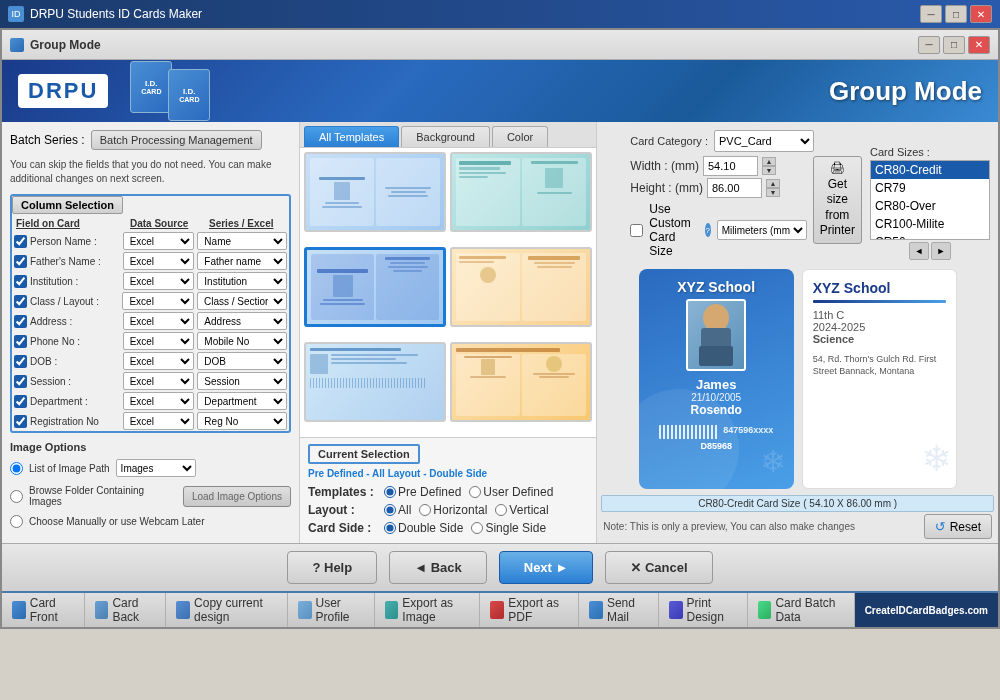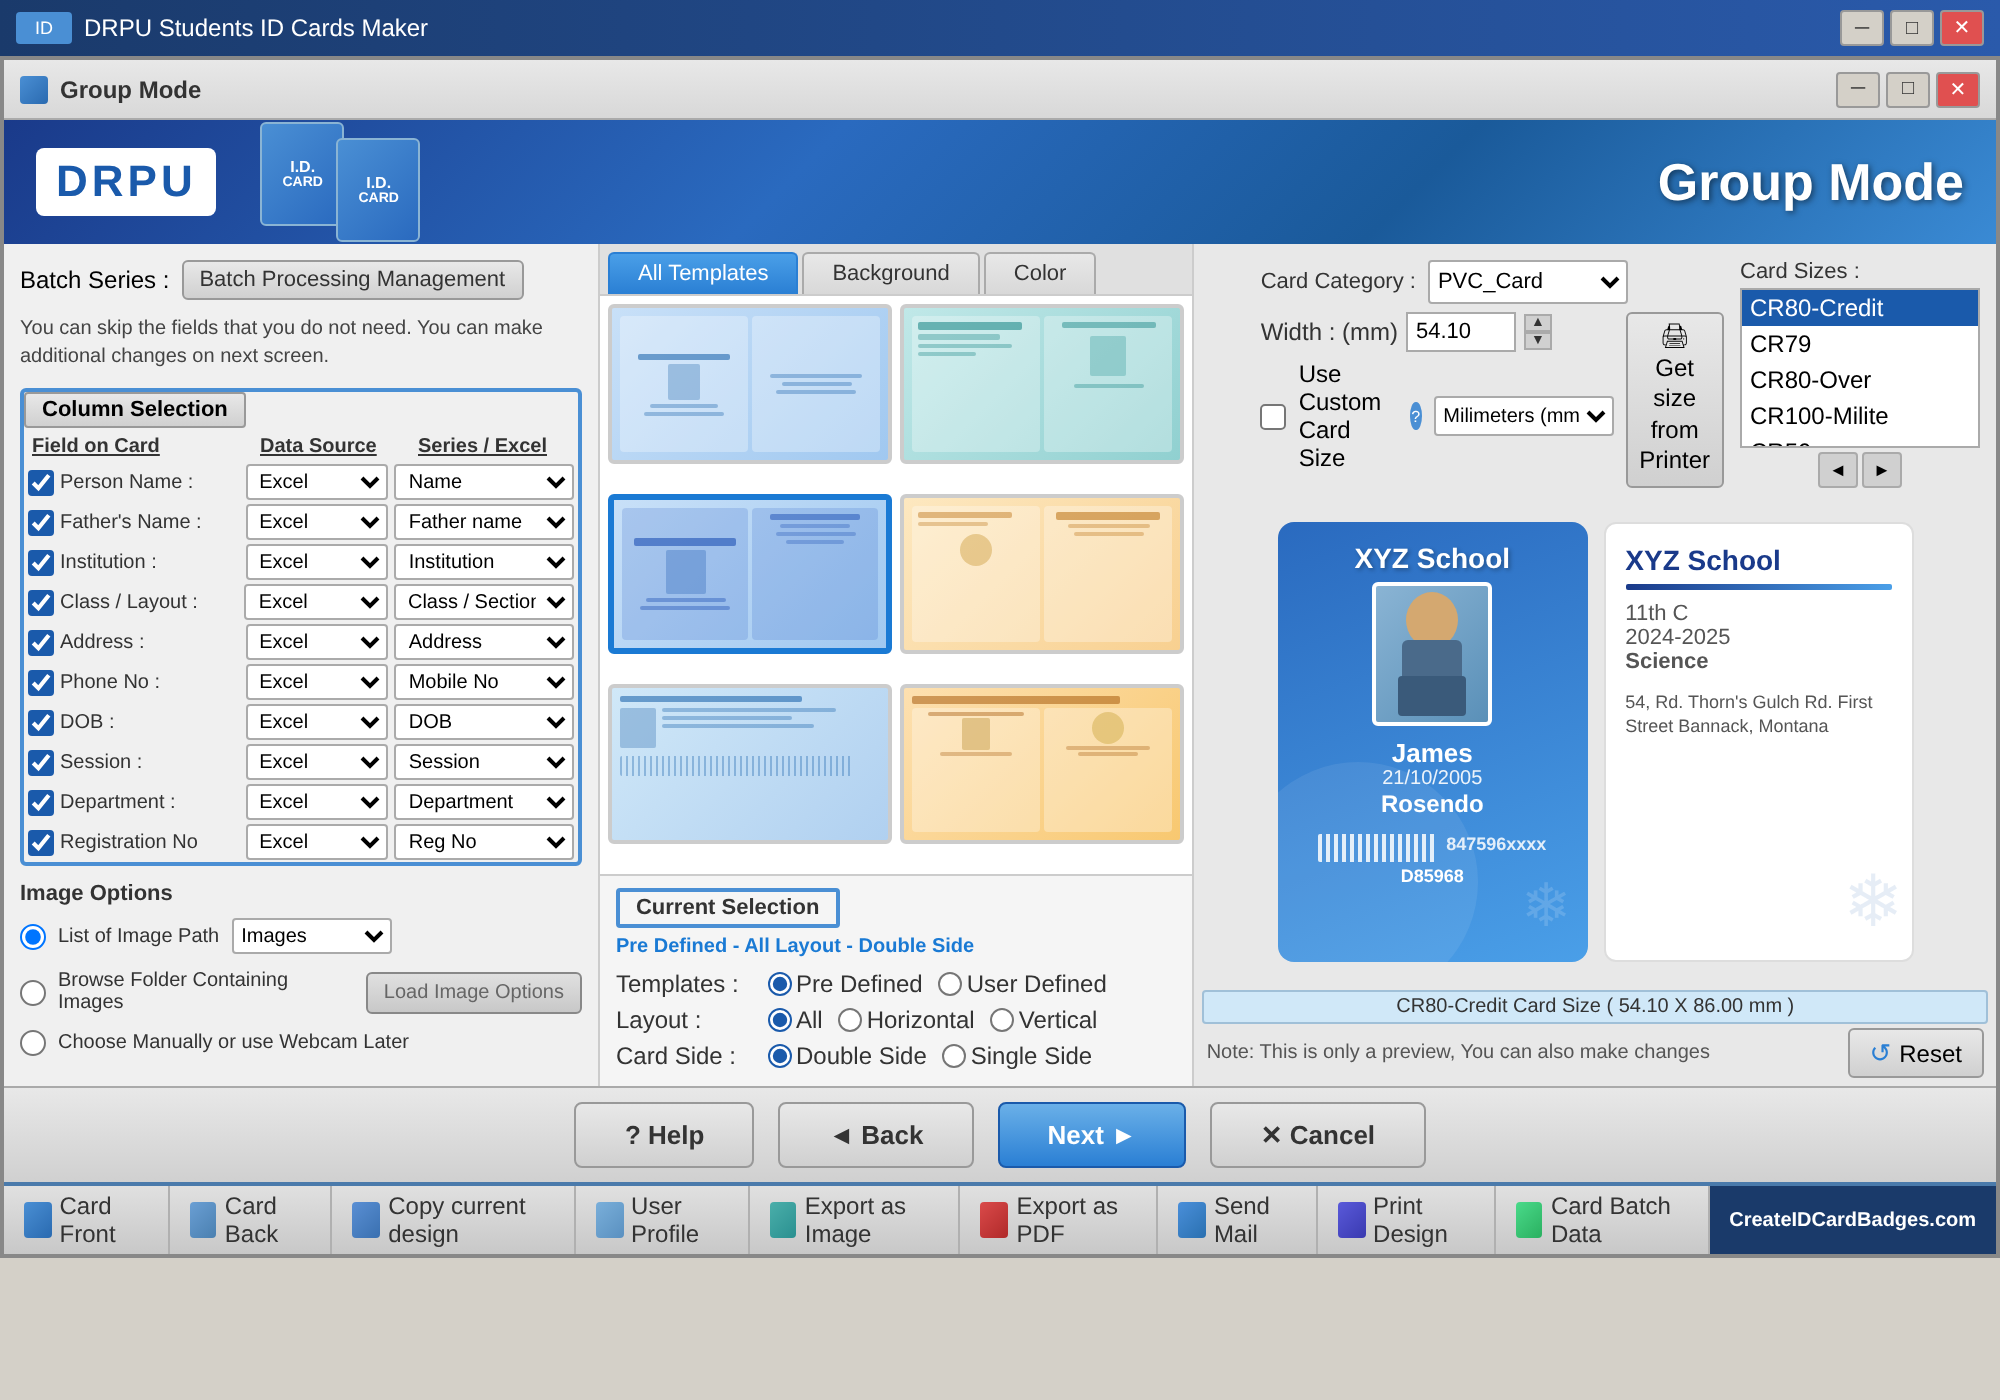--- a/index.html
+++ b/index.html
@@ -9,21 +9,21 @@
     .title-bar {
       background: linear-gradient(to right, #1a3a6b, #2a5aab);
       color: white;
       height: 28px;
       display: flex;
       align-items: center;
       padding: 0 8px;
       justify-content: space-between;
     }
     .title-bar-left { display: flex; align-items: center; gap: 6px; }
-    .title-bar-icon { width: 28px; height: 16px; background: #4a8fd4; border-radius: 2px; display: flex; align-items: center; justify-content: center; font-size: 9px; color: white; }
+    .title-bar-icon { width: 16px; height: 16px; background: #4a8fd4; border-radius: 2px; display: flex; align-items: center; justify-content: center; font-size: 9px; color: white; }
 
     
     .window { background: #f0f0f0; border: 2px solid #888; height: 601px; display: flex; flex-direction: column; }
     .window-title-bar {
       background: linear-gradient(to bottom, #e8e8e8, #d8d8d8);
       height: 30px;
       display: flex;
       align-items: center;
       padding: 0 8px;
       border-bottom: 1px solid #aaa;
@@ -213,21 +213,21 @@
       display: inline-block;
       padding: 2px 8px;
       font-size: 11px;
       font-weight: bold;
       color: #333;
       margin-bottom: 4px;
       border-radius: 2px;
     }
     .cur-sel-desc { font-size: 10px; color: #1a7ad4; font-weight: bold; margin-bottom: 4px; }
     .sel-row { display: flex; align-items: center; gap: 6px; padding: 2px 0; font-size: 10px; color: #333; }
-    .sel-label { width: 70px; font-weight: normal; }
+    .sel-label { width: 70px; font-weight: bold; }
     .radio-group { display: flex; gap: 8px; align-items: center; }
     .radio-opt { display: flex; align-items: center; gap: 2px; }
     .radio-opt input { accent-color: #1a5aab; width: 12px; height: 12px; }
 
     
     .right-panel {
       flex: 1;
       display: flex;
       flex-direction: column;
       padding: 4px;
@@ -735,20 +735,28 @@
 
                 <div class="dim-row">
                   <span>Width : (mm)</span>
                   <input type="text" class="dim-input" value="54.10" style="">
                   <div class="spinner-btns">
                     <div class="sp-btn">▲</div>
                     <div class="sp-btn">▼</div>
                   </div>
                 </div>
 
+                <div class="dim-row">
+                  <span>Height : (mm)</span>
+                  <input type="text" class="dim-input" value="86.00" style="">
+                  <div class="spinner-btns">
+                    <div class="sp-btn">▲</div>
+                    <div class="sp-btn">▼</div>
+                  </div>
+                </div>
 
                 <div class="custom-size-row">
                   <input type="checkbox" style="">
                   <span>Use Custom Card Size</span>
                   <div class="help-icon">?</div>
                   <select class="unit-select">
                     <option>Milimeters (mm)</option>
                   </select>
                 </div>
               </div>

